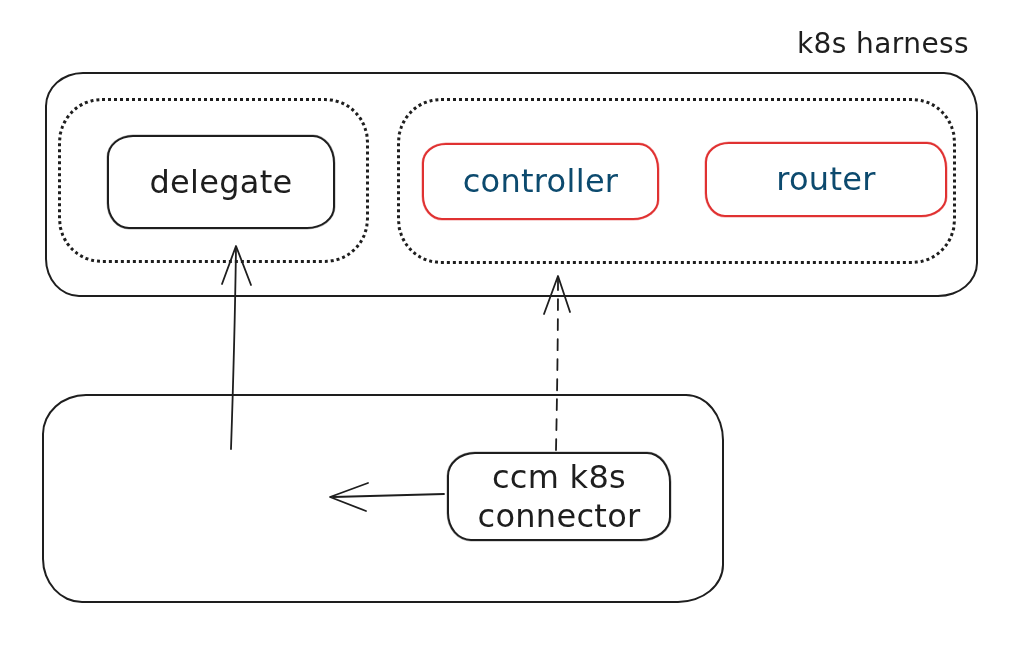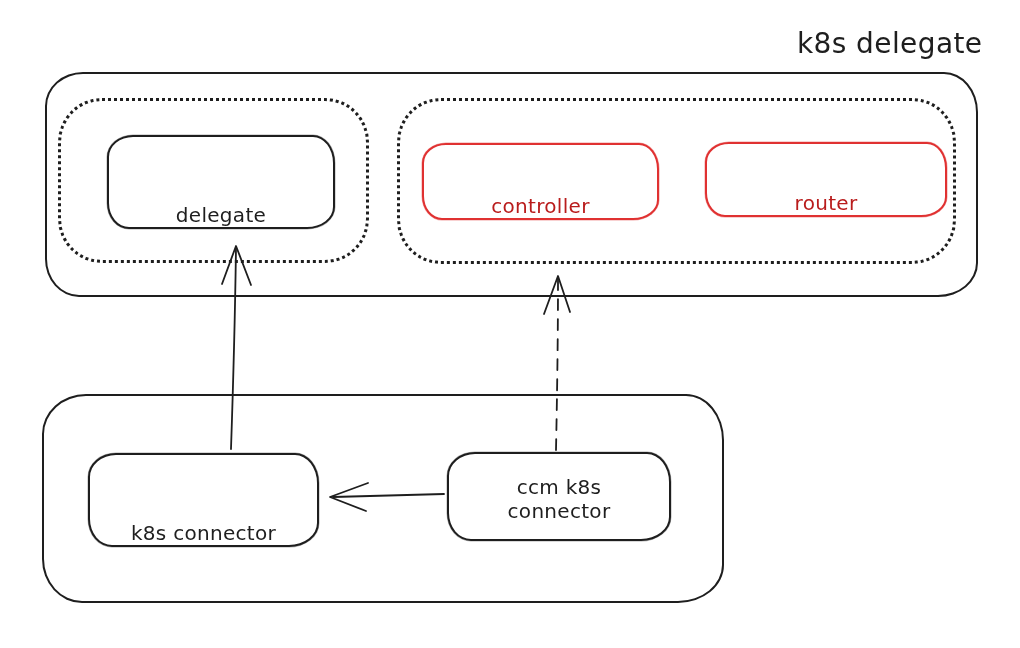--- a/index.html
+++ b/index.html
@@ -39,33 +39,33 @@
     border: 3px dotted #1e1e1e;
     border-radius: 44px;
     background: transparent;
   }
   .dotted-left  { left: 58px;  top: 98px; width: 305px; height: 159px; }
   .dotted-right { left: 397px; top: 98px; width: 553px; height: 160px; }
 
   
   .node {
     display: flex;
-    align-items: flex-end;
+    align-items: center;
     justify-content: center;
     text-align: center;
     border: 2px solid #1e1e1e;
     background: #ffffff;
-    font-size: 20px;
+    font-size: 32px;
     line-height: 1.2;
     letter-spacing: 0.3px;
     box-shadow: 0 0 0 0.5px rgba(30,30,30,0.35);
   }
   .node.red {
     border-color: #e03131;
-    color: #b91c1c;
+    color: #0c4a6e;
     box-shadow: 0 0 0 0.5px rgba(224,49,49,0.45);
   }
   .node-delegate {
     left: 107px; top: 135px; width: 224px; height: 90px;
     border-radius: 26px 22px 28px 22px / 22px 28px 22px 26px;
   }
   .node-controller {
     left: 422px; top: 143px; width: 233px; height: 73px;
     border-radius: 24px 20px 26px 20px / 20px 26px 20px 24px;
   }
@@ -107,21 +107,21 @@
     stroke-linecap: round;
     stroke-linejoin: round;
   }
   #arrows path.dashed { stroke-dasharray: 11 9; }
 </style>
 </head>
 <body>
 
 <div id="canvas">
 
-  <div class="abs free-label cluster-label">k8s delegate</div>
+  <div class="abs free-label cluster-label">k8s harness</div>
 
   <div class="abs group-box cluster-box"></div>
 
   <div class="abs dotted-box dotted-left"></div>
 
   <div class="abs dotted-box dotted-right"></div>
 
   <div class="abs node node-delegate">
     <span>delegate</span>
   </div>
@@ -130,23 +130,20 @@
     <span>controller</span>
   </div>
 
   <div class="abs node red node-router">
     <span>router</span>
   </div>
 
 
   <div class="abs group-box harness-box"></div>
 
-  <div class="abs node node-k8s-connector">
-    <span>k8s connector</span>
-  </div>
 
   <div class="abs node node-ccm-k8s-connector">
     <span>ccm k8s connector</span>
   </div>
 
   <svg id="arrows" viewBox="0 0 1020 648" xmlns="http://www.w3.org/2000/svg">
 
     <g>
       <path d="M 231 449 C 233 390 235 320 236 248"></path>
       <path d="M 222 284 L 236 246 L 251 285"></path>

